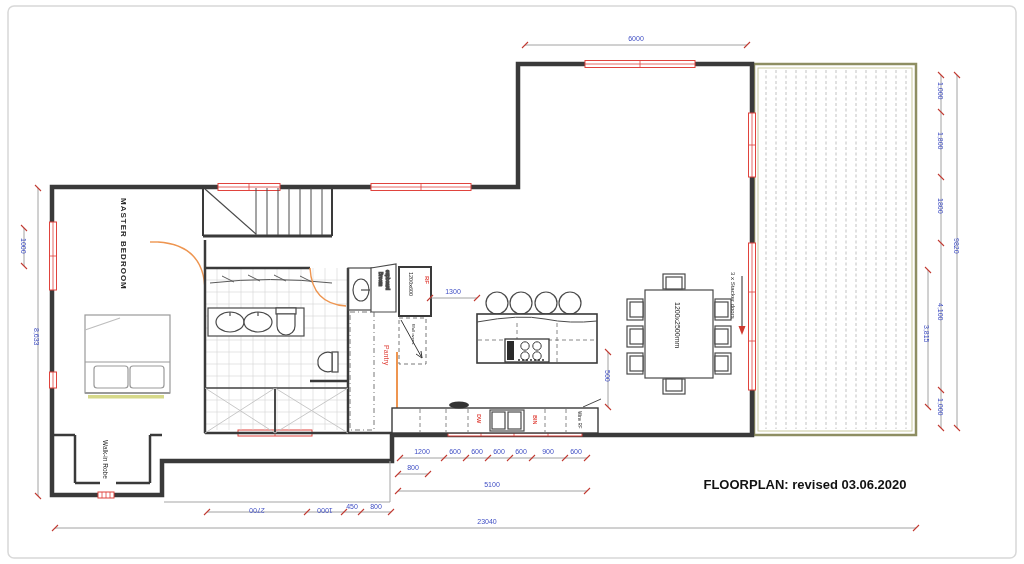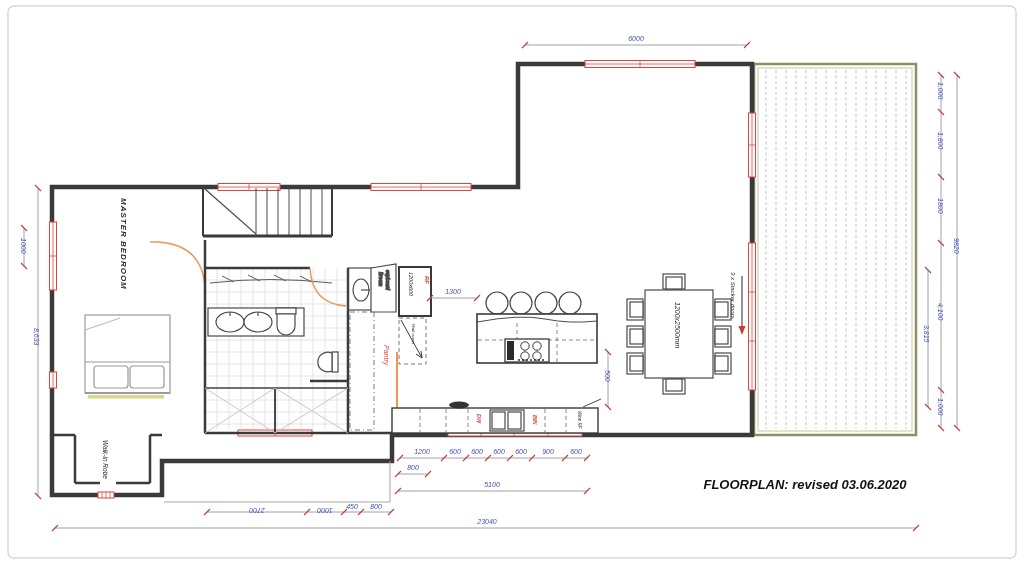--- a/index.html
+++ b/index.html
@@ -1,16 +1,16 @@
 <!DOCTYPE html>
 <html><head>
 <meta charset="utf-8">
 <style>
   html,body{margin:0;padding:0;background:#ffffff;}
-  .page{position:relative;width:1024px;height:564px;background:#ffffff;font-family:"Liberation Sans",sans-serif;font-style:italic;}
+  .page{position:relative;width:1024px;height:564px;background:#ffffff;font-family:"Liberation Sans",sans-serif;}
   svg{position:absolute;top:0;left:0;}
   svg text{font-family:"Liberation Sans",sans-serif;}
   .dim{fill:#3f4ec4;font-size:7px;}
   .dimline{stroke:#8a8a8a;stroke-width:0.8;}
   .tick{stroke:#c23b32;stroke-width:1.1;}
   .wall{stroke:#3a3a3a;fill:none;}
   .win{fill:#ffffff;stroke:#e0433d;stroke-width:1;}
   .winln{stroke:#e0433d;stroke-width:0.8;}
   .door{stroke:#ee9550;stroke-width:1.4;fill:none;}
   .fix{stroke:#4a4a4a;stroke-width:1.2;fill:#ffffff;}

